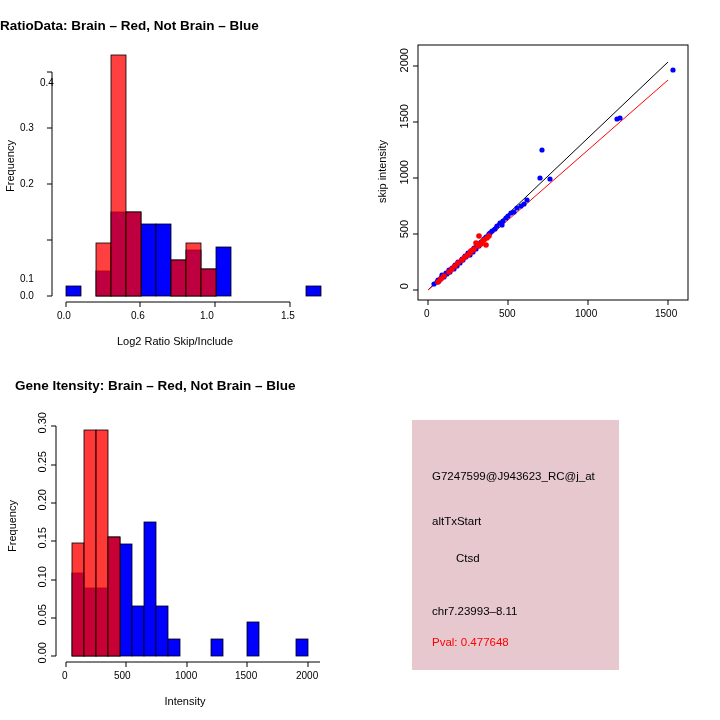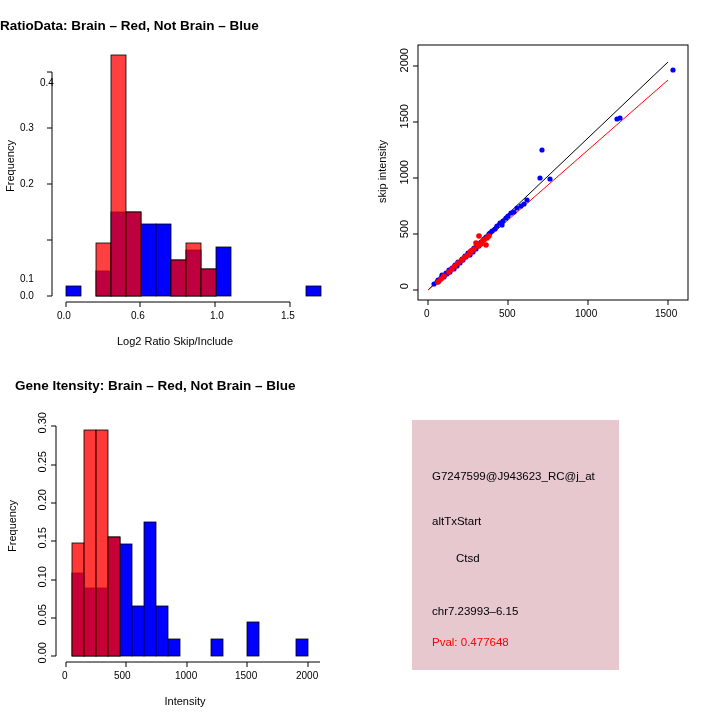--- a/index.html
+++ b/index.html
@@ -69,21 +69,21 @@
       <rect x="111" y="55" width="15" height="241"></rect>
       <rect x="126" y="212" width="15" height="84"></rect>
       <rect x="171" y="260" width="15" height="36"></rect>
       <rect x="186" y="243" width="15" height="53"></rect>
       <rect x="201" y="269" width="15" height="27"></rect>
     </g>
   </svg>
 
   <div class="tick-label" style="left:57px;top:310px;">0.0</div>
   <div class="tick-label" style="left:131px;top:310px;">0.6</div>
-  <div class="tick-label" style="left:210px;top:310px;">1.0</div>
+  <div class="tick-label" style="left:200px;top:310px;">1.0</div>
   <div class="tick-label" style="left:281px;top:310px;">1.5</div>
 
   <div class="tick-label" style="left:20px;top:290px;">0.0</div>
   <div class="tick-label" style="left:20px;top:234px;margin-top:39px;">0.1</div>
   <div class="tick-label" style="left:20px;top:178px;">0.2</div>
   <div class="tick-label" style="left:20px;top:122px;">0.3</div>
   <div class="tick-label" style="left:20px;top:77px;margin-left:20px;">0.4</div>
 
   <div class="axis-label" style="position:absolute;left:40px;top:335px;width:270px;">Log2 Ratio Skip/Include</div>
   <div class="vert" style="position:absolute;left:4px;top:140px;">Frequency</div>
@@ -267,16 +267,16 @@
 
   <div class="axis-label" style="position:absolute;left:55px;top:335px;width:260px;">Intensity</div>
   <div class="vert" style="position:absolute;left:6px;top:140px;">Frequency</div>
 </div>
 
 <div class="panel" style="left:360px;top:360px;width:360px;height:360px;">
   <div class="infobox" style="left:52px;top:60px;width:207px;height:250px;">
     <div class="infoline" style="left:20px;top:50px;">G7247599@J943623_RC@j_at</div>
     <div class="infoline" style="left:20px;top:95px;">altTxStart</div>
     <div class="infoline" style="left:20px;top:132px;margin-left:24px;">Ctsd</div>
-    <div class="infoline" style="left:20px;top:185px;">chr7.23993–6.15</div>
+    <div class="infoline" style="left:20px;top:185px;">chr7.23993–8.11</div>
     <div class="infoline pval" style="left:20px;top:216px;">Pval: 0.477648</div>
   </div>
 </div>
 
 </body></html>

